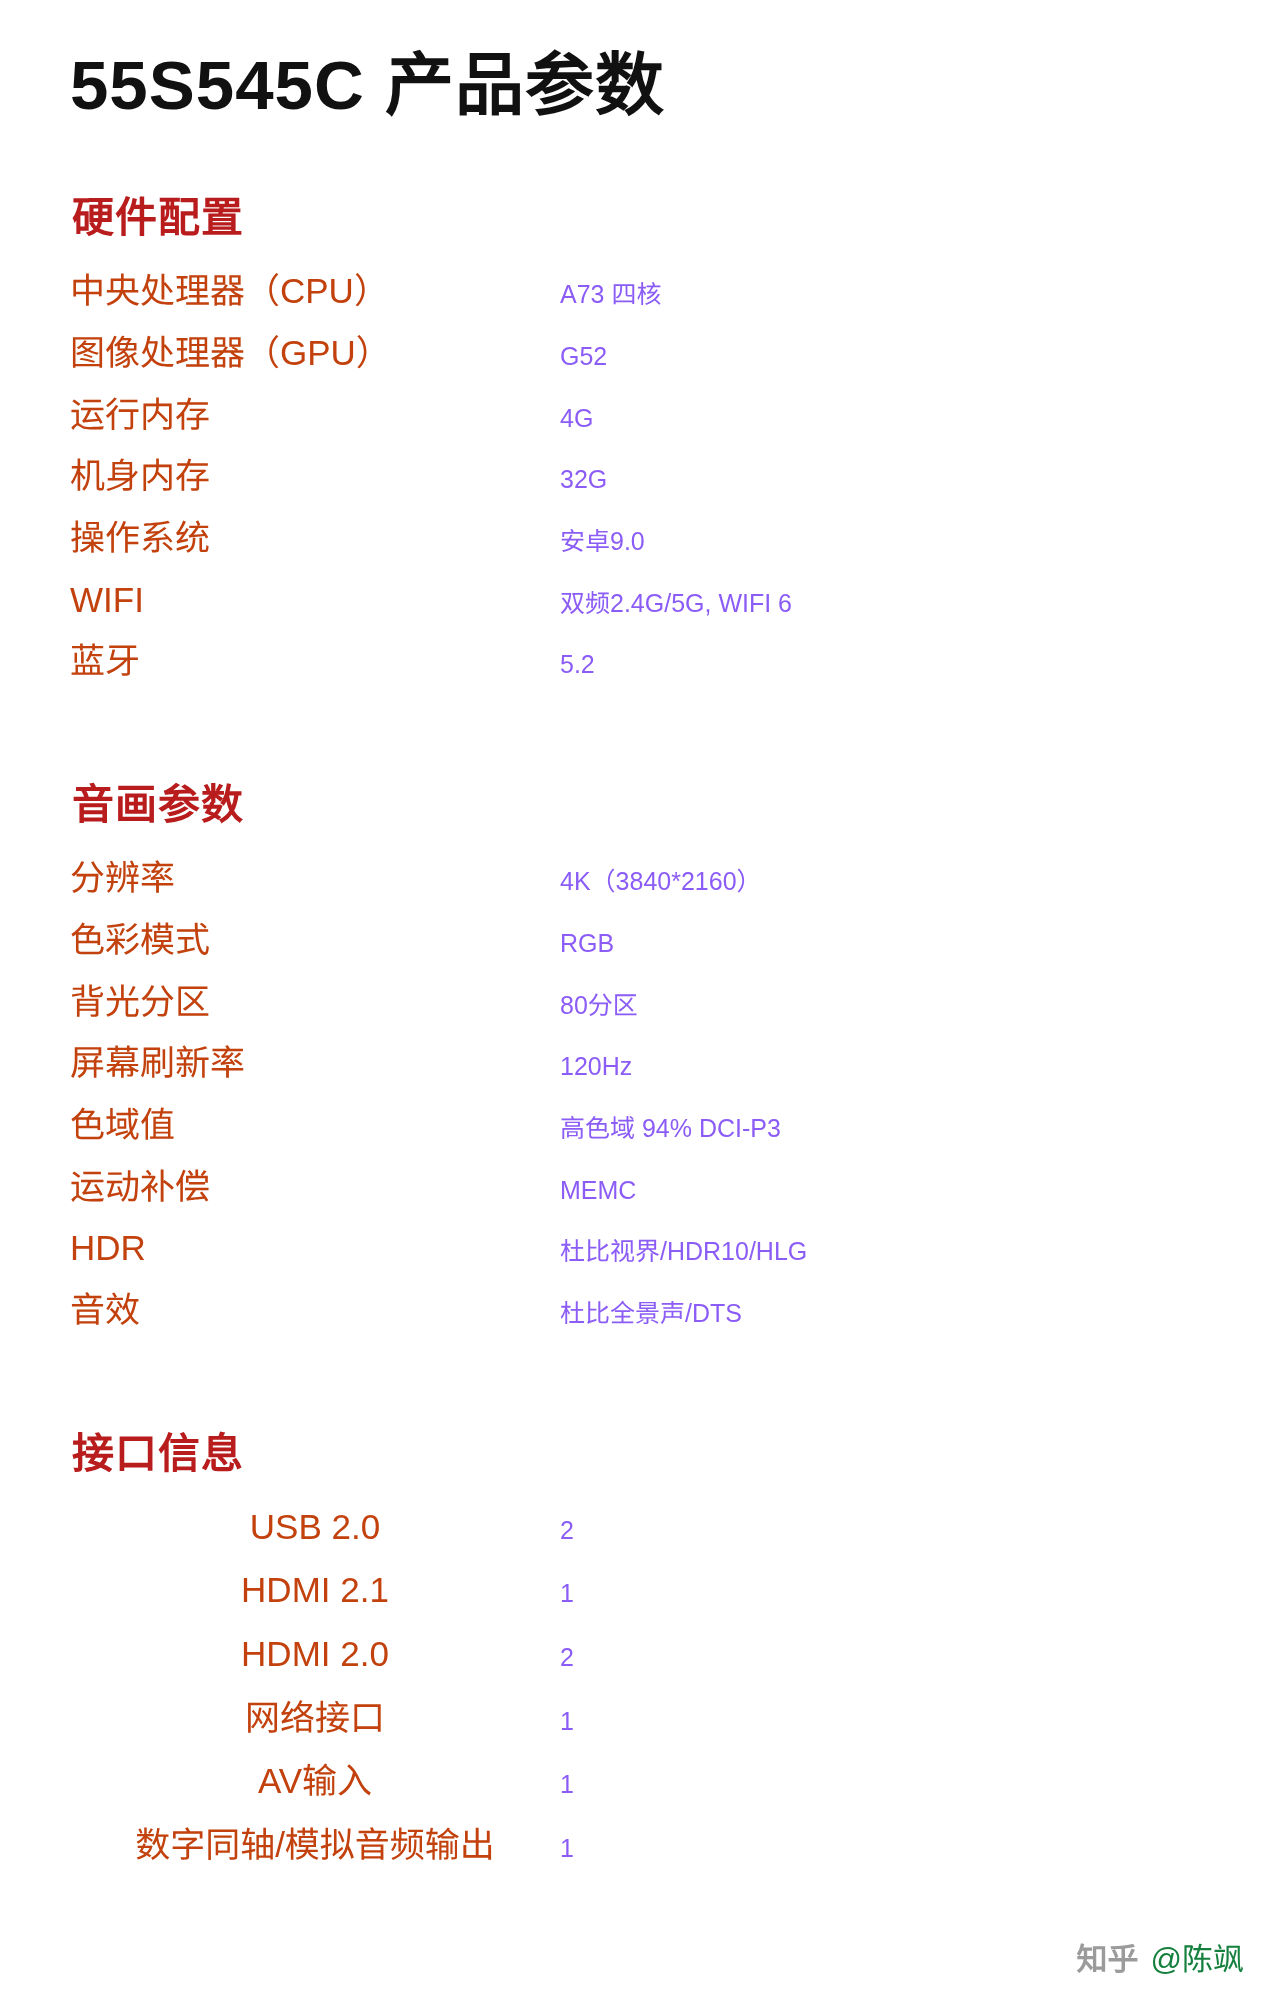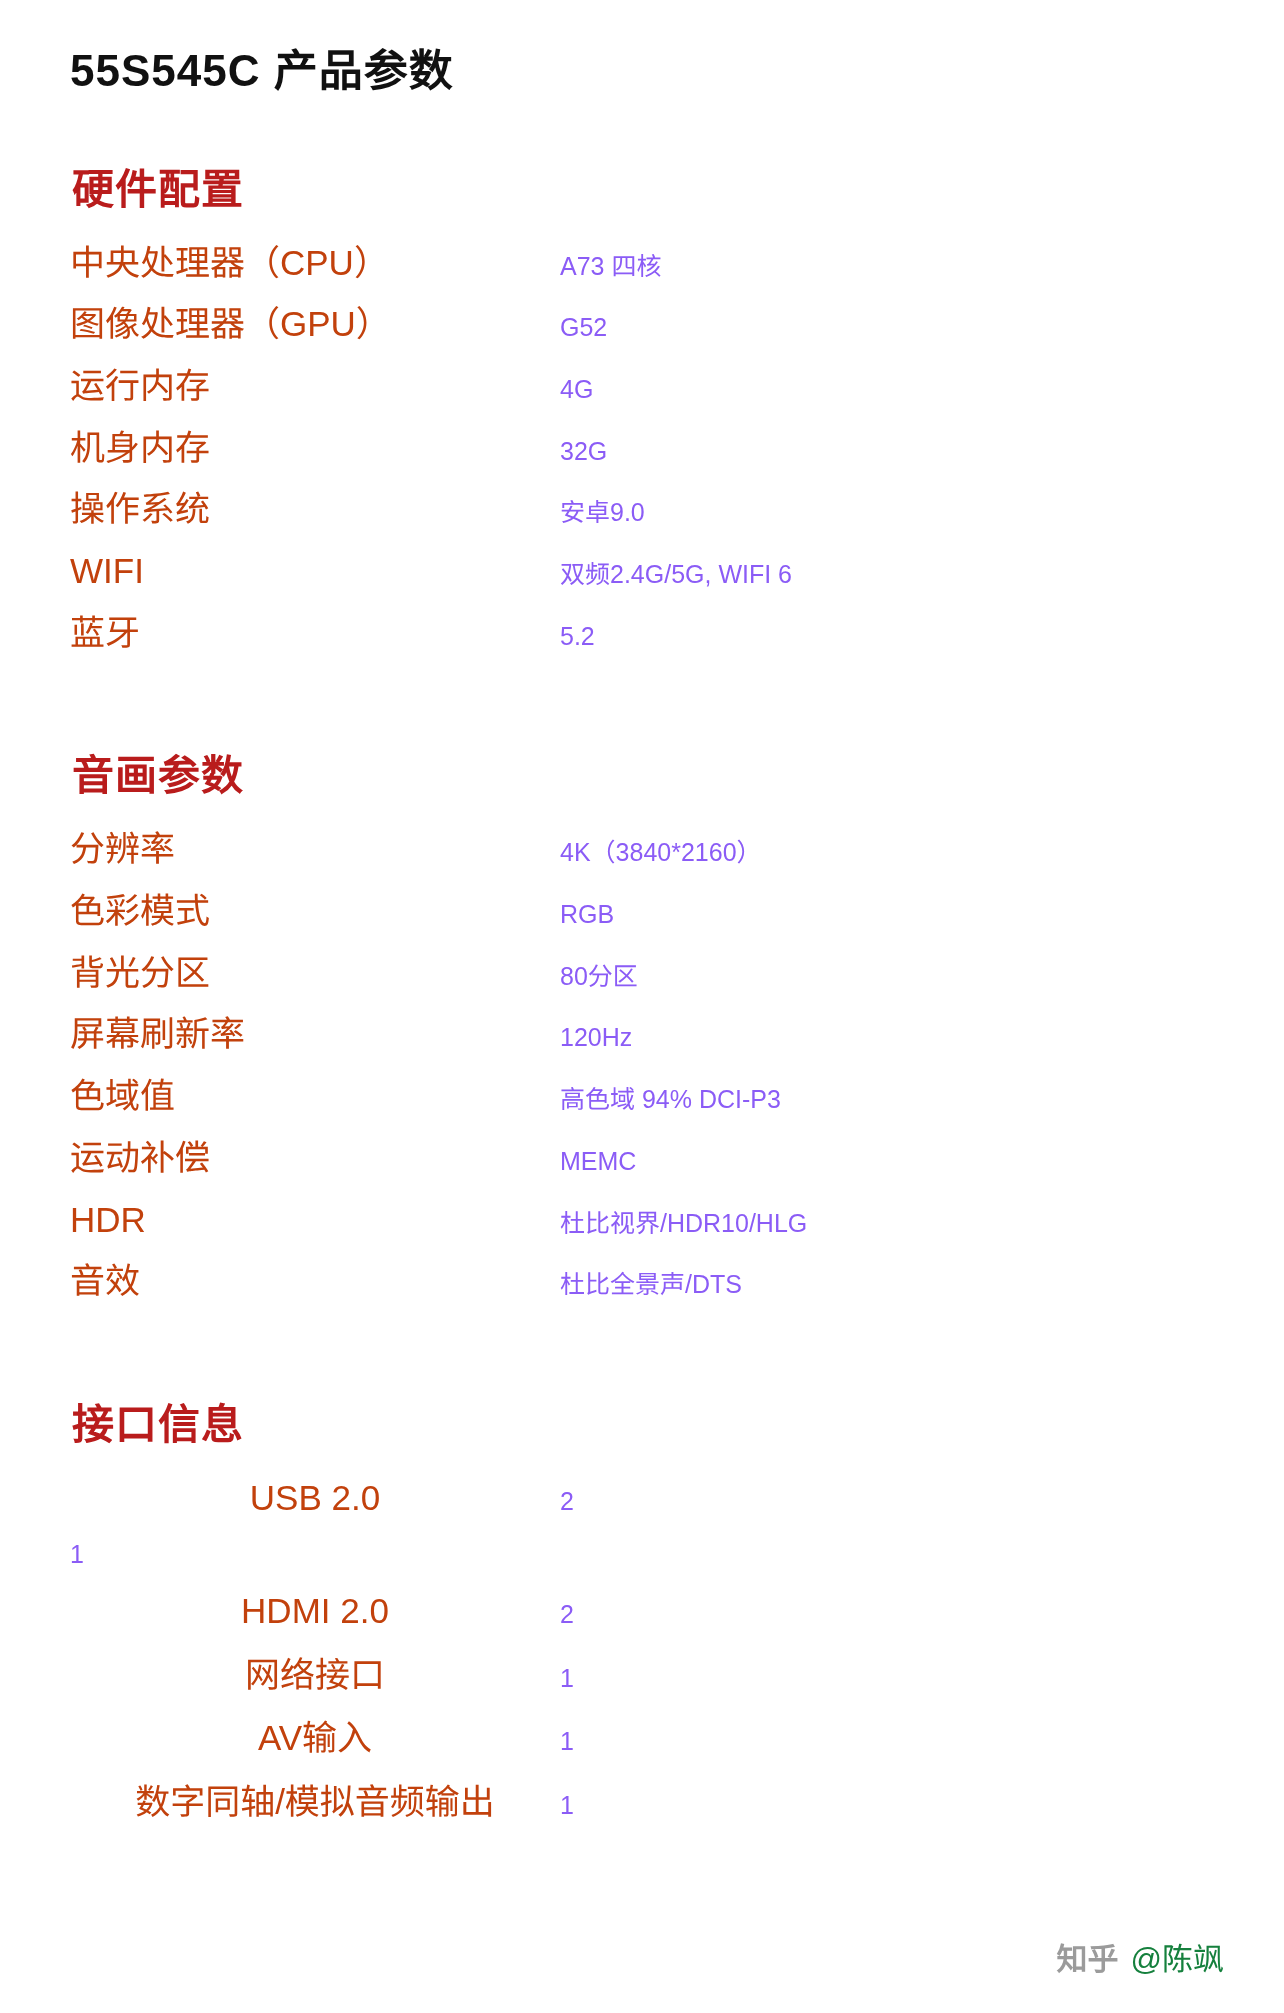--- a/index.html
+++ b/index.html
@@ -16,21 +16,21 @@
     overflow: hidden;
   }
   .page {
     position: relative;
     width: 1284px;
     height: 2013px;
     box-sizing: border-box;
     padding: 46px 70px 0 70px;
   }
   .doc-title {
-    font-size: 44px;
+    font-size: 69px;
     font-weight: bold;
     letter-spacing: 1px;
     line-height: 1.15;
     margin: 0 0 0 0;
     color: #111111;
   }
   .section {
     margin-top: 66px;
   }
   .section-title {
@@ -59,21 +59,21 @@
     color: #8b5cf6;
     white-space: nowrap;
   }
   .section.hardware { margin-top: 58px; }
   .section.av { margin-top: 84px; }
   .section.ports { margin-top: 84px; }
   .section.ports .spec-row { margin-bottom: 14px; text-align: center; }
 
   .watermark {
     position: absolute;
-    right: 60px;
+    right: 40px;
     bottom: 34px;
     display: flex;
     gap: 12px;
     color: #9b9b9b;
     font-size: 31px;
     user-select: none;
   }
   .wm-logo {
     font-size: 31px;
     font-weight: bold;
@@ -163,20 +163,21 @@
   </div>
 
   <div class="section ports">
     <h2 class="section-title">接口信息</h2>
 
     <div class="spec-row">
       <div class="spec-label">USB 2.0</div>
       <div class="spec-value">2</div>
     </div>
     <div class="spec-row">
+      <div class="spec-label">HDMI 2.1</div>
       <div class="spec-value">1</div>
     </div>
     <div class="spec-row">
       <div class="spec-label">HDMI 2.0</div>
       <div class="spec-value">2</div>
     </div>
     <div class="spec-row">
       <div class="spec-label">网络接口</div>
       <div class="spec-value">1</div>
     </div>

